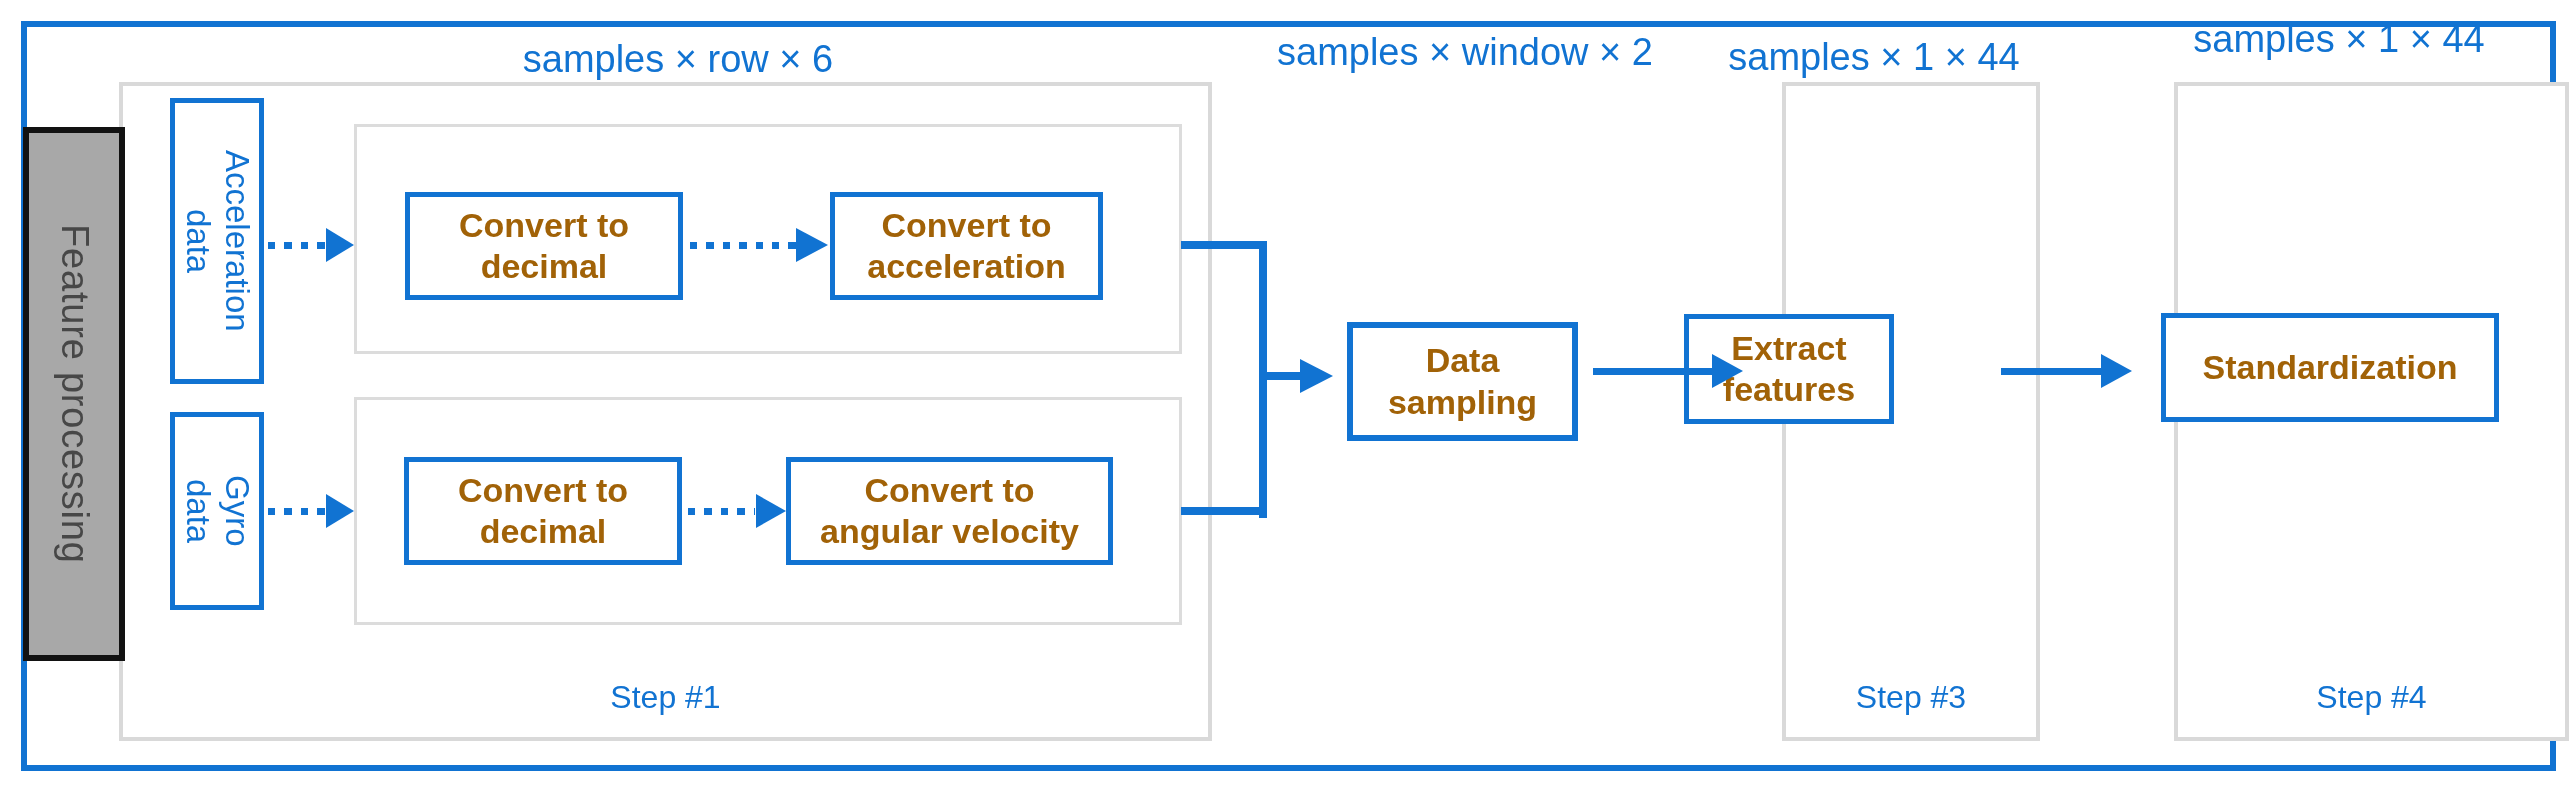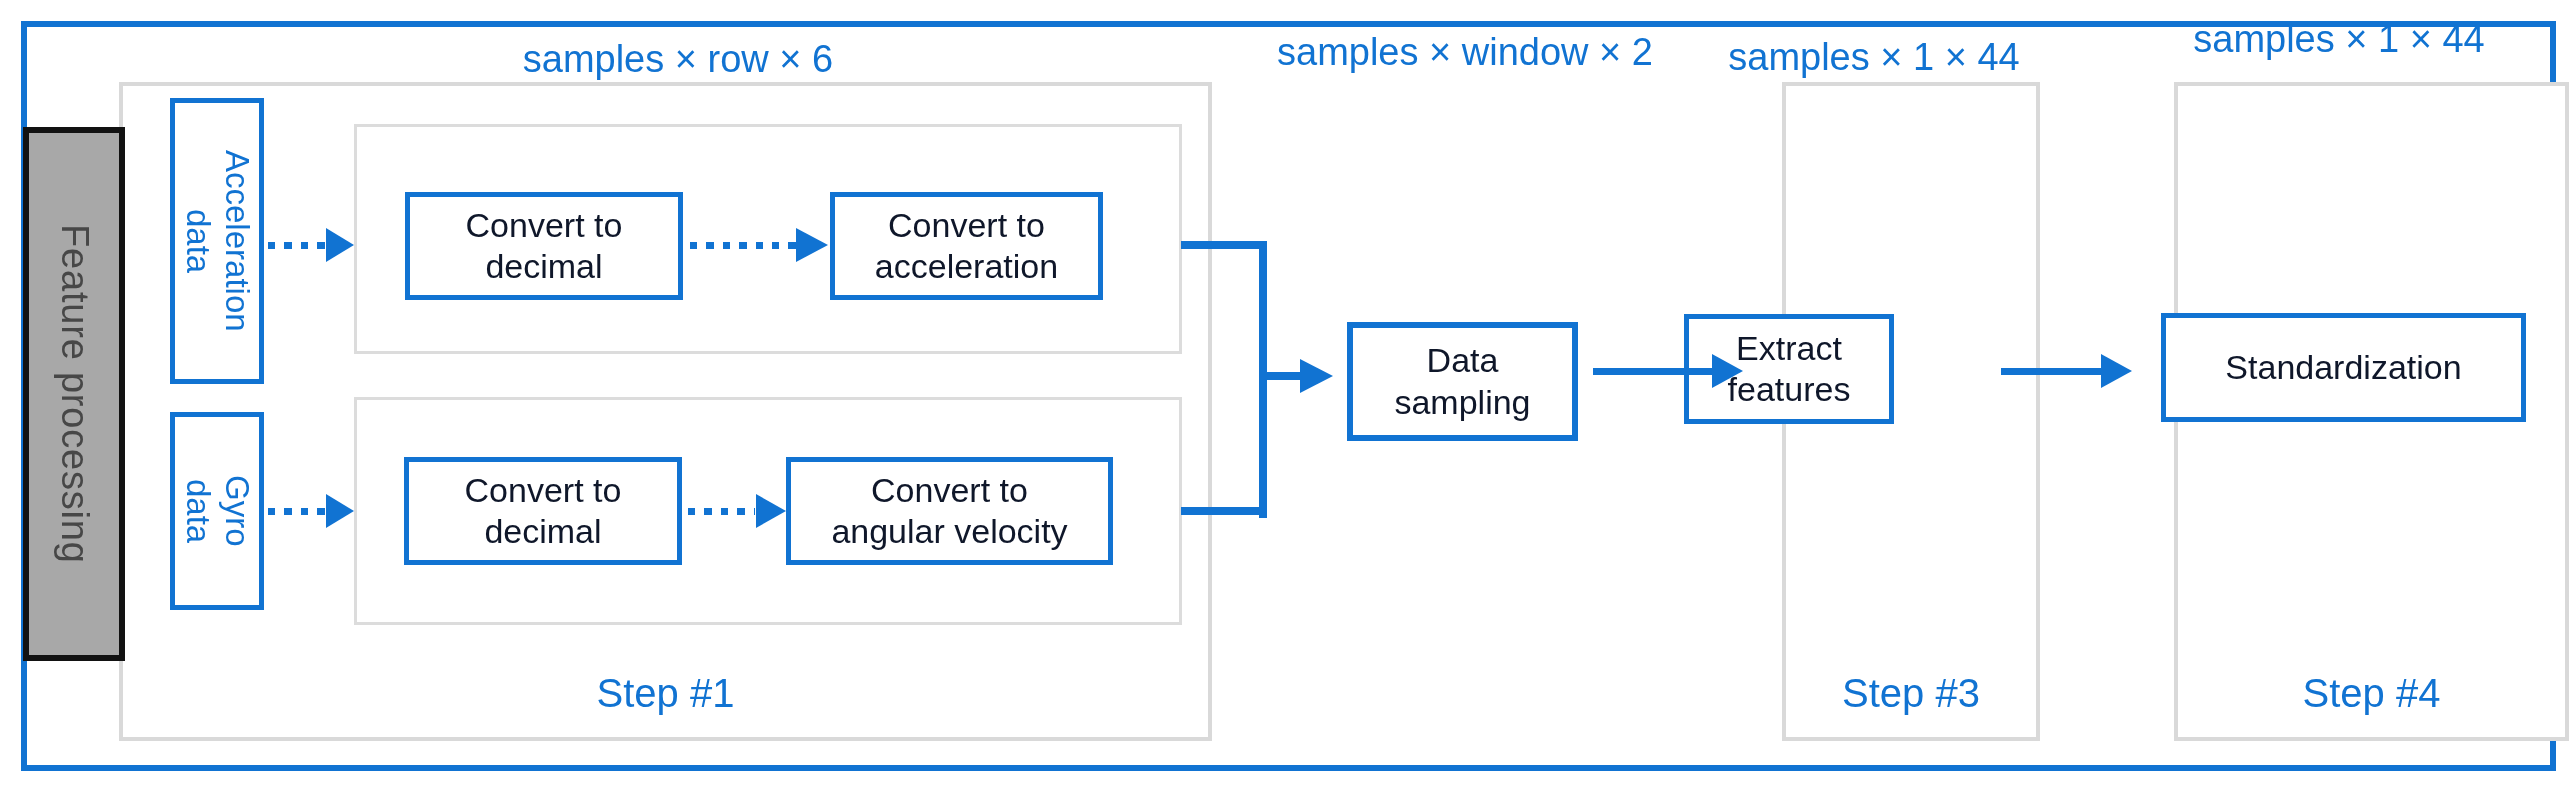--- a/index.html
+++ b/index.html
@@ -31,21 +31,21 @@
   }
 
   
   .step-box{border:4.1px solid #d9d9d9;background:#ffffff;}
   .step1{left:119px;top:82px;width:1093px;height:659px;}
   .step2{left:1332px;top:82px;width:261px;height:659px;}
   .step3{left:1744px;top:82px;width:258px;height:659px;margin-left:38px;}
   .step4{left:2132px;top:82px;width:395px;height:659px;margin-left:42px;}
   .step-label{
     position:absolute;left:0;right:0;bottom:21px;
-    text-align:center;font-size:40px;color:#1173d2;
+    text-align:center;font-size:32px;color:#1173d2;
   }
 
   
   .dim-label{
     font-size:38px;color:#1173d2;white-space:nowrap;
     transform:translateX(-50%);z-index:3;
   }
   .dim1{left:678px;top:38px;}
   .dim2{left:1465px;top:31px;}
   .dim3{left:1874px;top:36px;}
@@ -53,30 +53,30 @@
 
   
   .row-box{border:3.3px solid #dcdcdc;background:#ffffff;z-index:1;}
   .row1{left:354px;top:124px;width:828px;height:230px;}
   .row2{left:354px;top:397px;width:828px;height:228px;}
 
   
   .proc-box{
     border:5.7px solid #1173d2;background:#ffffff;z-index:4;
     display:flex;align-items:center;justify-content:center;
-    text-align:center;color:#0f172a;font-size:34px;line-height:1.22;
+    text-align:center;color:#a16207;font-size:34px;line-height:1.22;font-weight:bold;
   }
   .proc-box .box-label{white-space:pre-line;}
   .c1{left:405px;top:192px;width:278px;height:108px;}
   .c2{left:830px;top:192px;width:273px;height:108px;}
   .c3{left:404px;top:457px;width:278px;height:108px;}
   .c4{left:786px;top:457px;width:327px;height:108px;}
   .data-sampling{left:1347px;top:322px;width:231px;height:119px;border-width:6.5px;}
   .extract{left:1684px;top:314px;width:210px;height:110px;}
-  .standardization{left:2161px;top:313px;width:365px;height:109px;}
+  .standardization{left:2161px;top:313px;width:338px;height:109px;}
 
   
   .input-box{
     border:5.7px solid #1173d2;background:#ffffff;z-index:4;
     display:flex;align-items:center;justify-content:center;
   }
   .input-box span{
     writing-mode:vertical-rl;text-orientation:mixed;
     font-size:33px;line-height:1.18;color:#1173d2;
     text-align:center;white-space:pre-line;

